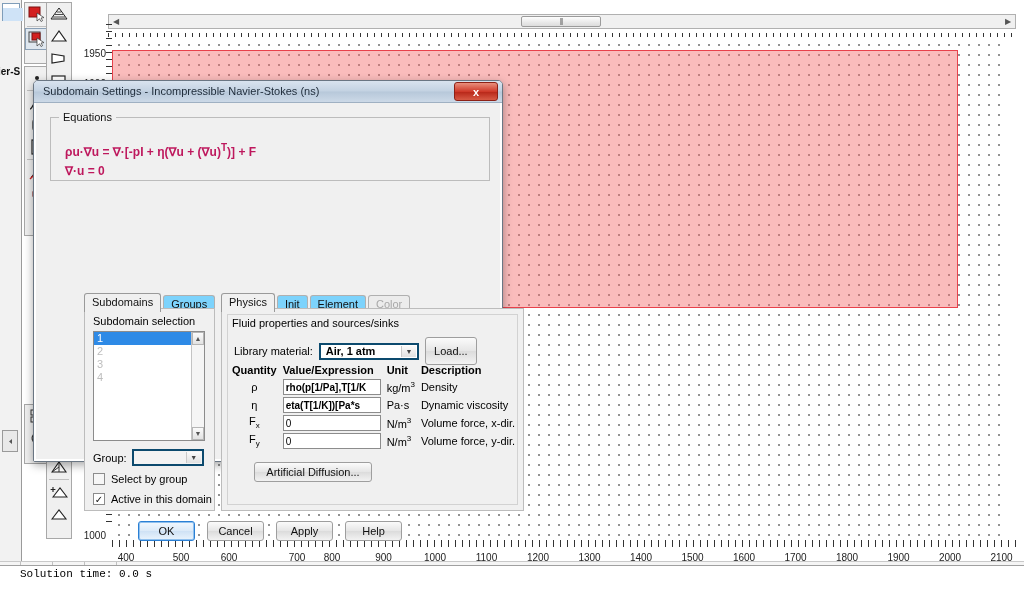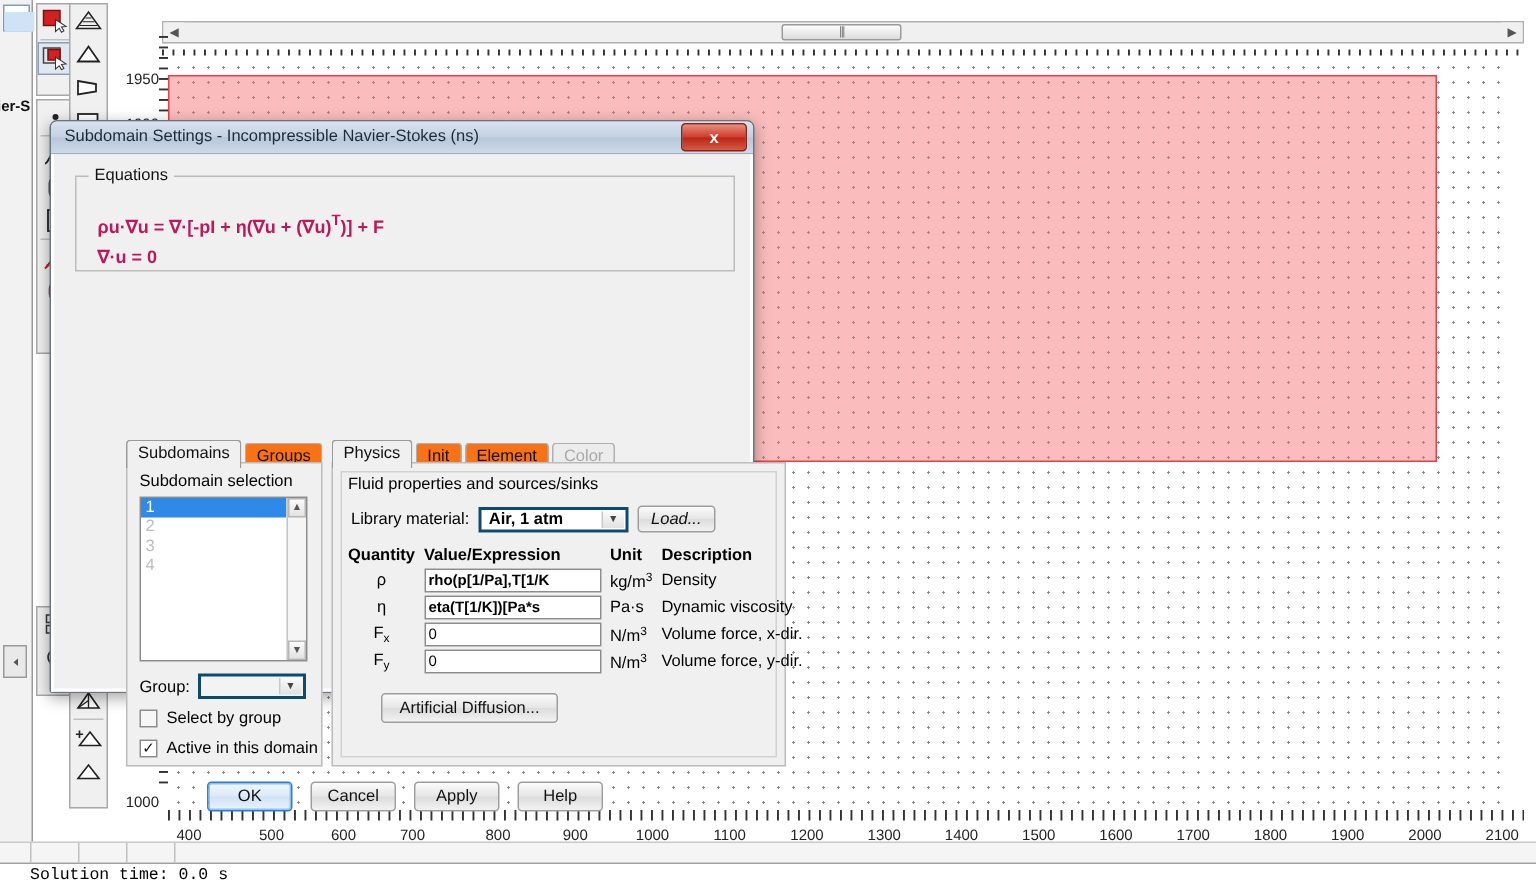--- a/index.html
+++ b/index.html
@@ -62,21 +62,21 @@
      background-image:repeating-linear-gradient(to bottom, #333 0 1px, transparent 1px 7px);
      background-size:4px 7px; }
 
   .xaxis { position:absolute; left:108px; top:552px; width:908px; height:16px; }
   .xtick { position:absolute; top:0; font-size:10px; color:#222; transform:translateX(-50%);text-align:right; }
   .ruler-bot { position:absolute; left:112px; top:540px; width:904px; height:7px;
      background-image:repeating-linear-gradient(to right, #333 0 1px, transparent 1px 7px);
      background-size:7px 5px; }
 
   
-  .statusbar { position:absolute; left:0; bottom:0; width:1024px; height:18px; background:#ffffff; border-top:1px solid #a0a0a0;
+  .statusbar { position:absolute; left:0; bottom:0; width:1024px; height:28px; background:#ffffff; border-top:1px solid #a0a0a0;
       font-family:"Liberation Mono", monospace; font-size:11px; padding:2px 16px 0 20px; color:#000; }
   .status-cells { position:absolute; left:0; bottom:18px; width:1024px; height:14px; background:#f5f5f5; border-top:1px solid #c9c9c9; }
   .status-cells i { position:absolute; top:0; bottom:0; width:1px; background:#c0c0c0; }
 
   
   .dialog { position:absolute; left:33px; top:80px; width:470px; height:382px;
      background:#f0f0f0; border:1px solid #6a7683; border-radius:5px 5px 2px 2px;
      box-shadow:0 3px 10px rgba(0,0,0,0.35); }
   .titlebar { position:relative; height:22px; border-radius:4px 4px 0 0;
      background:linear-gradient(#d9e3ef,#c3d2e2 48%,#b7c8da 52%,#ccd9e7);
@@ -92,21 +92,21 @@
 
   .group { position:absolute; border:1px solid #bcbcbc; background:#f0f0f0; }
   .group > .legend { position:absolute; left:8px; top:-7px; background:#f0f0f0; padding:0 4px; font-size:11px; color:#111; }
 
   .eq-box { left:14px; top:14px; width:440px; height:64px; }
   .eq-line { position:absolute; left:14px; font-weight:bold; font-size:12px; color:#be185d; white-space:nowrap; }
   .eq1 { top:24px; } .eq2 { top:46px; }
 
   
   .tabrow { position:absolute; display:flex; align-items:flex-end; gap:2px; }
-  .tab { padding:2px 7px 3px 7px; font-size:11px; background:#f97316; border:1px solid #b0b0b0; border-bottom:none;
+  .tab { padding:2px 7px 3px 7px; font-size:11px; background:#7dd3fc; border:1px solid #b0b0b0; border-bottom:none;
      border-radius:3px 3px 0 0; color:#111; position:relative; top:1px; }
   .tab.active { background:#f0f0f0; border-color:#9a9a9a; font-weight:normal; padding-bottom:4px; top:0; z-index:3; }
   .tab.disabled { color:#a8a8a8; background:#ececec; }
 
   .left-pane { left:48px; top:190px; }
   .left-panel-box { position:absolute; left:48px; top:205px; width:131px; height:203px; border:1px solid #bcbcbc; background:#f0f0f0; }
   .sublabel { position:absolute; left:8px; top:6px; font-size:11px; }
   .listbox { position:absolute; left:8px; top:22px; width:112px; height:110px; background:#fff; border:1px solid #8c8c8c; overflow:hidden; }
   .listrow { height:13px; line-height:13px; padding-left:3px; font-size:11px; }
   .listrow.sel { background:#2e8ae6; color:#fff; }
@@ -135,21 +135,21 @@
   .libmat { position:absolute; left:12px; top:28px; display:flex; align-items:center; gap:6px; }
   .btn { background:linear-gradient(#fbfbfb,#e6e6e6 48%,#dcdcdc 52%,#f2f2f2);
      border:1px solid #9e9e9e; border-radius:3px; font-size:11px; color:#111;
      display:flex; align-items:center; justify-content:center; }
   .btn.focus { border-color:#2a7fd4; box-shadow:0 0 0 1px #8fc0ee inset; background:linear-gradient(#f2f8fe,#dceaf8 48%,#cfe2f5 52%,#eaf4fd); }
 
   table.props { position:absolute; left:10px; top:55px; border-collapse:collapse; font-size:11px; }
   table.props th { text-align:left; font-weight:bold; font-size:11px; padding:0 6px 2px 0; }
   table.props td { padding:1px 6px 1px 0; vertical-align:middle; }
   td.qty { width:46px; text-align:center; font-style:normal; }
-  .txtin { width:118px; height:16px; background:#fff; border:1px solid #8c8c8c; font-size:10px;
+  .txtin { width:98px; height:16px; background:#fff; border:1px solid #8c8c8c; font-size:10px;
      font-family:"Liberation Sans", sans-serif; padding:0 2px; line-height:15px; overflow:hidden; white-space:nowrap; }
   .txtin.bold { font-weight:bold; }
   .unit { white-space:nowrap; font-size:11px; }
   .desc { white-space:nowrap; font-size:11px;margin-left:36px; }
 
   .artdiff { position:absolute; left:32px; top:153px; width:118px; height:20px; }
 
   .footer-btns { position:absolute; left:0; top:418px; width:468px; display:flex; justify-content:center; gap:12px; }
   .footer-btns .btn { width:57px; height:20px; }
 
@@ -316,21 +316,21 @@
     <div class="ytick" style="top:478px;">1050</div>
     <div class="ytick" style="top:506px;">1000</div>
   </div>
   <div class="ruler-left"></div>
   <div class="ruler-bot"></div>
 
   <div class="xaxis" id="xaxis">
       <div class="xtick" style="left: 18px;">400</div>
       <div class="xtick" style="left: 73px;">500</div>
       <div class="xtick" style="left: 121px;">600</div>
-      <div class="xtick" style="left: 167px;">700</div>
+      <div class="xtick" style="left: 189px;">700</div>
       <div class="xtick" style="left: 224px;">800</div>
       <div class="xtick" style="left: 275.5px;">900</div>
       <div class="xtick" style="left: 327px;">1000</div>
       <div class="xtick" style="left: 378.5px;">1100</div>
       <div class="xtick" style="left: 430px;">1200</div>
       <div class="xtick" style="left: 481.5px;">1300</div>
       <div class="xtick" style="left: 533px;">1400</div>
       <div class="xtick" style="left: 584.5px;">1500</div>
       <div class="xtick" style="left: 636px;">1600</div>
       <div class="xtick" style="left: 687.5px;">1700</div>
@@ -408,21 +408,21 @@
       <div class="right-panel-box">
         <div class="fieldset-in"></div>
         <div class="fp-title">Fluid properties and sources/sinks</div>
 
         <div class="libmat">
           <span>Library material:</span>
           <div class="combo" style="width:100px;">
             <span class="cv" style="font-weight:bold;">Air, 1 atm</span>
             <span class="carr">▼</span>
           </div>
-          <div class="btn" style="width:52px;height:18px;font-style:italic;">Load...</div>
+          <div class="btn" style="width:52px;height:28px;">Load...</div>
         </div>
 
         <table class="props">
           <thead>
             <tr>
               <th class="qty">Quantity</th>
               <th>Value/Expression</th>
               <th>Unit</th>
               <th>Description</th>
             </tr>

